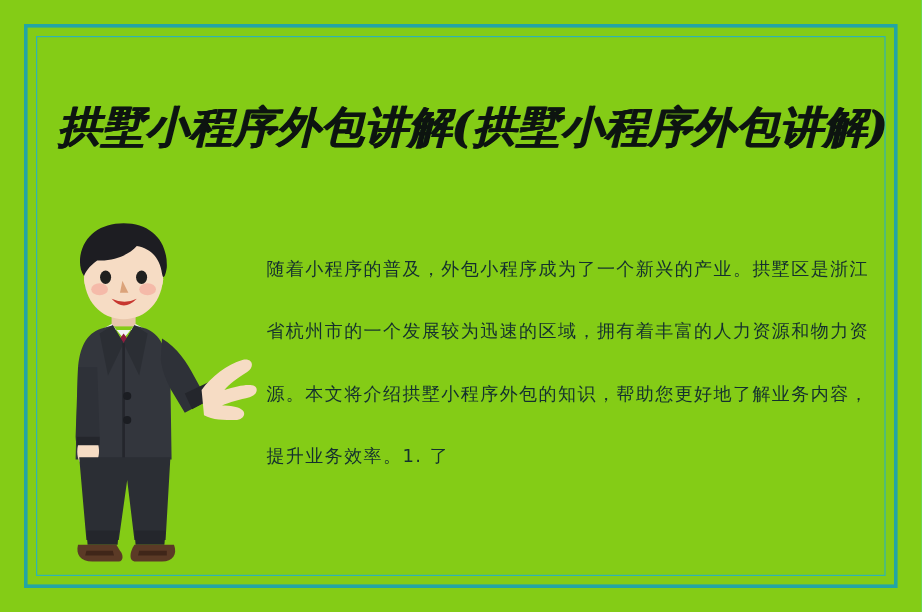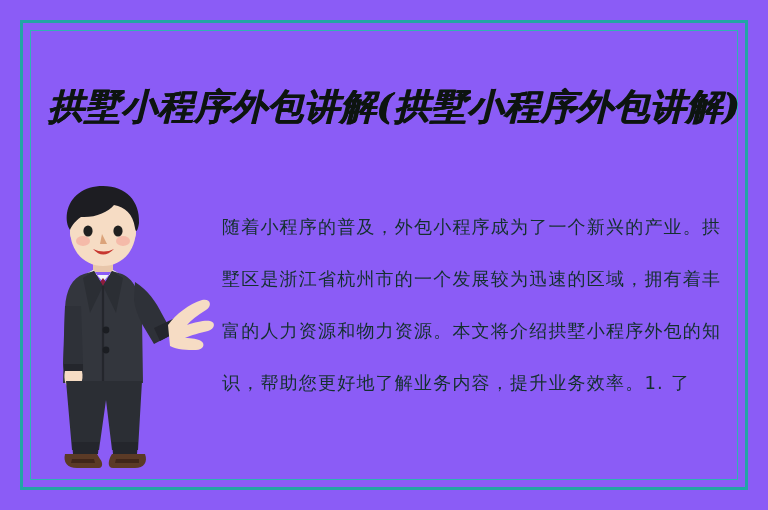--- a/index.html
+++ b/index.html
@@ -11,21 +11,21 @@
     height: 510px;
     overflow: hidden;
     background: #1ef9f9;
     font-family: "DejaVu Sans", sans-serif;
   }
 
   .poster {
     position: relative;
     width: 768px;
     height: 510px;
-    background: #8b5cf6;
+    background: #84cc16;
     box-sizing: border-box;
   }
 
   
   .frame-outer {
     position: absolute;
     left: 20px;
     top: 20px;
     width: 728px;
     height: 470px;
@@ -63,21 +63,21 @@
   }
 
   
   .body-copy {
     position: absolute;
     left: 222px;
     top: 183px;
     width: 512px;
     color: #14302e;
     font-family: "DejaVu Sans", sans-serif;
-    font-size: 18px;
+    font-size: 15px;
     line-height: 52px;
     letter-spacing: 1.2px;
     word-break: break-all;
   }
 
   
   .illustration {
     position: absolute;
     left: 50px;
     top: 178px;

